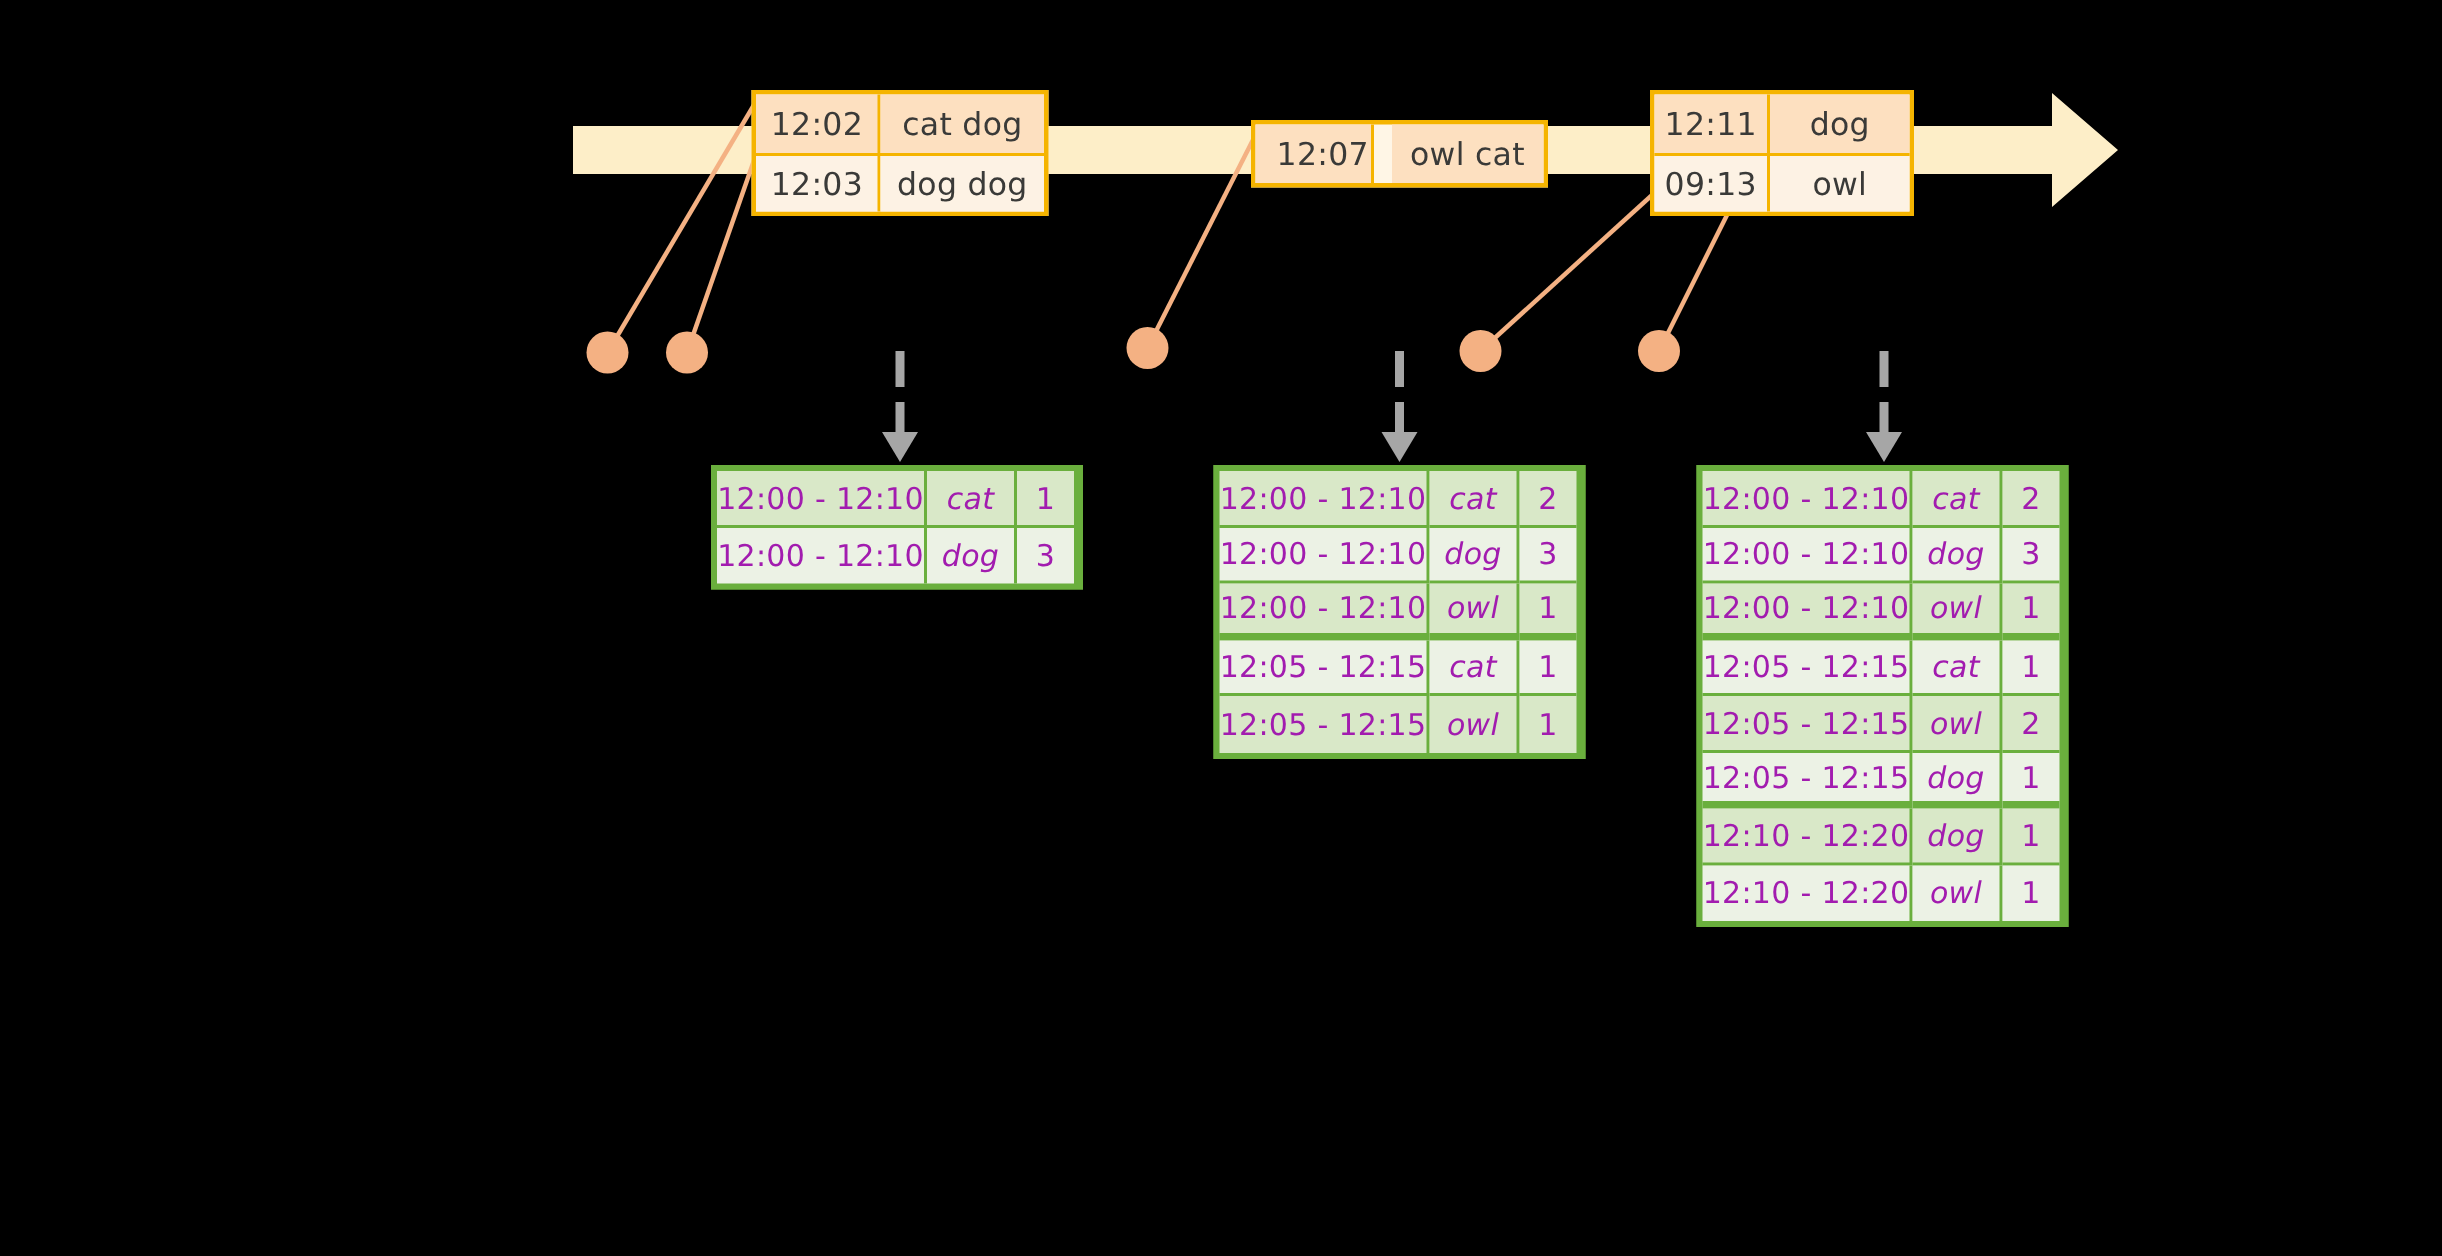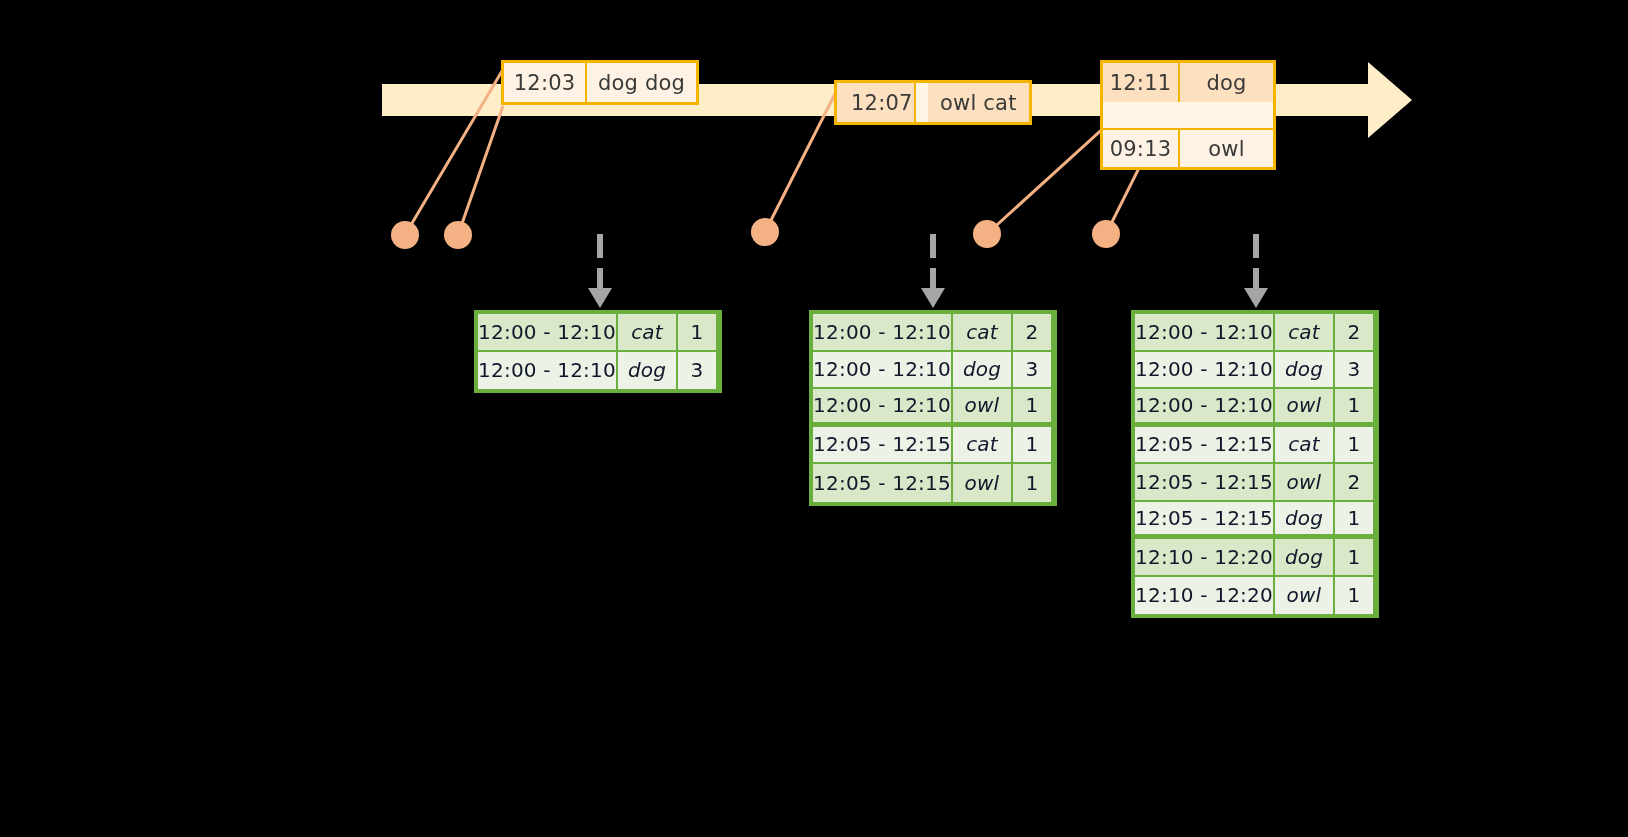--- a/index.html
+++ b/index.html
@@ -37,21 +37,20 @@
     background: #fff6e6;
     z-index: 5;
   }
   .event-row {
     display: flex;
     height: 39px;
     box-sizing: border-box;
   }
   .event-row + .event-row {
     border-top: 2px solid #f5b400;
-    margin-top: 26px;
   }
   .event-row.shade .cell { background: #fde0c0; }
   .event-row.plain .cell { background: #fdf2e4; }
   .event-row .cell {
     display: flex;
     align-items: center;
     justify-content: center;
     box-sizing: border-box;
     font-size: 21px;
     color: #3a3a38;
@@ -86,21 +85,21 @@
     display: flex;
     height: 37.5px;
     box-sizing: border-box;
   }
   .res-row .rcell {
     display: flex;
     align-items: center;
     justify-content: center;
     box-sizing: border-box;
     font-size: 20px;
-    color: #0f172a;
+    color: #a21caf;
     border-right: 2px solid #6aaf3d;
     border-bottom: 2px solid #6aaf3d;
     letter-spacing: .2px;
   }
   .res-row .rcell:last-child { border-right: none; }
   .res-row:last-child .rcell { border-bottom: none; }
   .res-row.shade .rcell { background: #d9e8c8; }
   .res-row.plain .rcell { background: #ecf2e5; }
   .res-row.group-end .rcell { border-bottom: 5px solid #6aaf3d; }
 
@@ -149,20 +148,24 @@
         <path d="M 921 288 L 945 288 L 933 308 Z" stroke="none"></path>
       </g>
       <g>
         <line x1="1256" y1="234" x2="1256" y2="288" stroke-dasharray="24,10"></line>
         <path d="M 1244 288 L 1268 288 L 1256 308 Z" stroke="none"></path>
       </g>
     </g>
   </svg>
 
   <div class="event-box" id="box-a">
+    <div class="event-row shade">
+      <div class="cell time">12:02</div>
+      <div class="cell words">cat dog</div>
+    </div>
     <div class="event-row plain">
       <div class="cell time">12:03</div>
       <div class="cell words">dog dog</div>
     </div>
   </div>
 
   <div class="event-box" id="box-b">
     <div class="event-row shade">
       <div class="cell time">12:07</div>
       <div class="cell words">owl cat</div>

